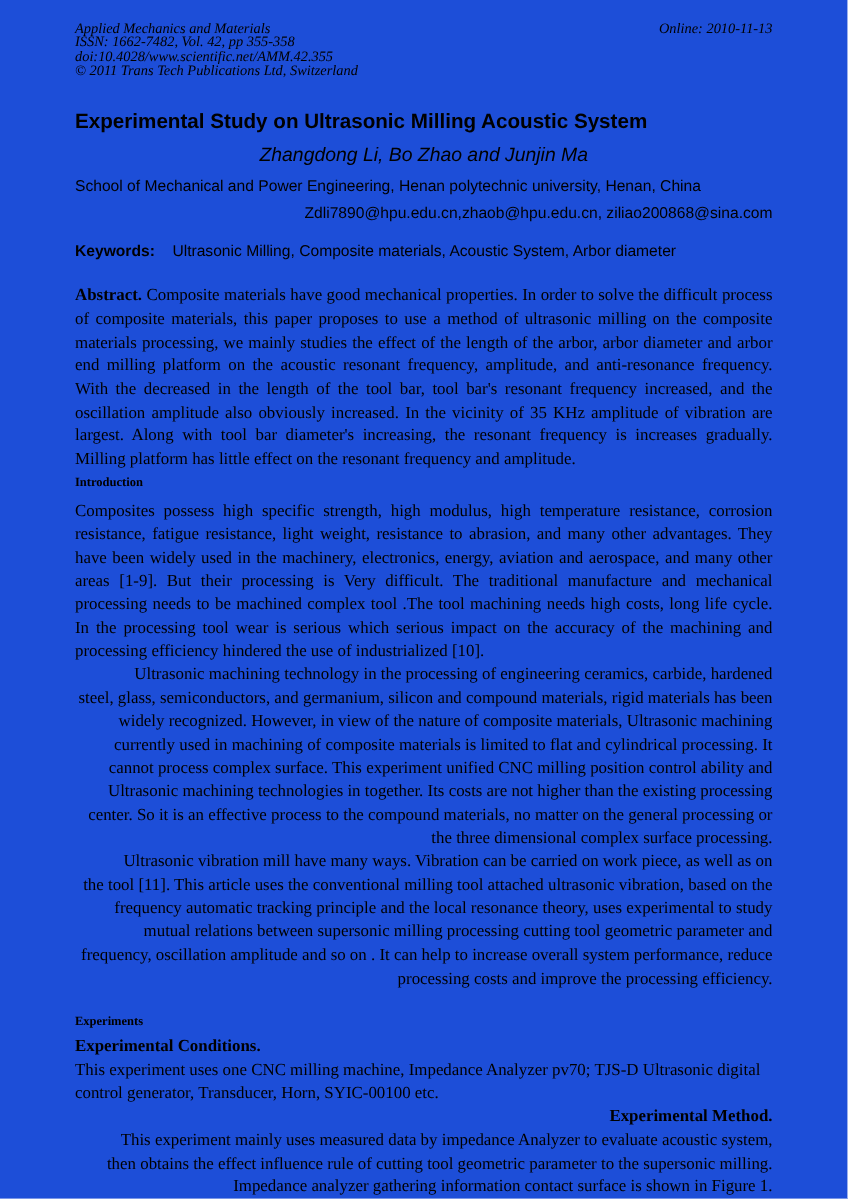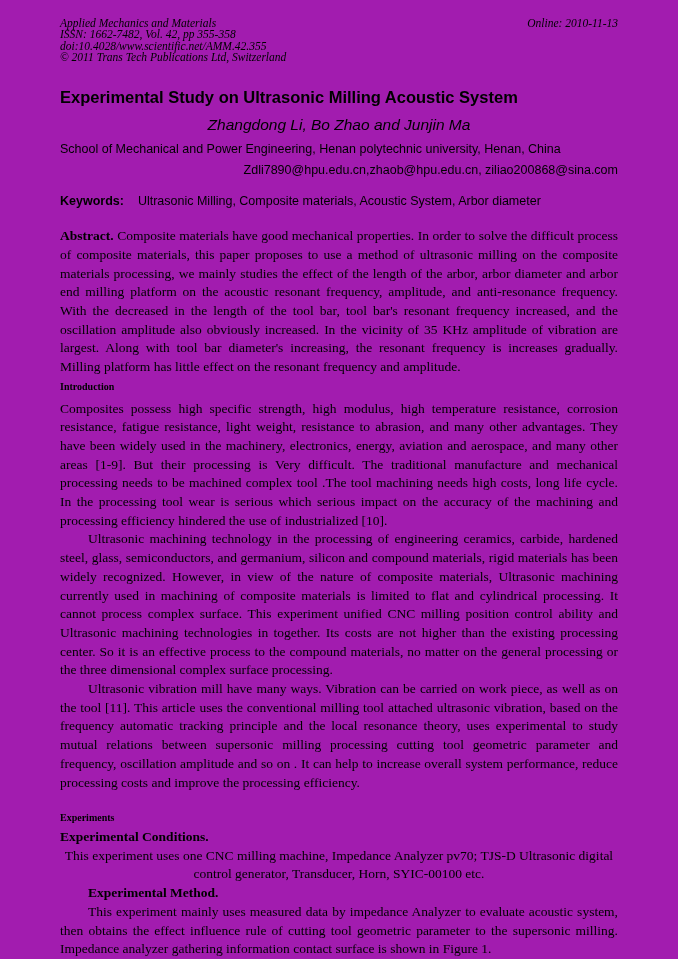--- a/index.html
+++ b/index.html
@@ -1,21 +1,21 @@
 <!DOCTYPE html>
 <html><head>
 <meta charset="utf-8">
 <style>
   html, body { margin: 0; padding: 0; background: #ffffff; }
   body { width: 678px; height: 959px; color: #000; }
   .page {
     box-sizing: border-box;
     width: 678px; height: 959px;
     padding: 18px 60px 0 60px;
-    background: #a21caf;
+    background: #1d4ed8;
     overflow: hidden;
   }
   .header {
     display: flex;
     justify-content: space-between;
     align-items: flex-start;
     font-family: "Liberation Serif", serif;
     font-style: italic;
     font-size: 11.5px;
     line-height: 11.3px;
@@ -60,22 +60,22 @@
   .kw-label { font-weight: bold; margin-right: 14px; }
   .body-text {
     font-family: "Liberation Serif", serif;
     font-size: 13.5px;
     line-height: 18.7px;
     text-align: justify;
     margin: 0;
   }
   .abstract { margin-top: 18px; }
   .abstract b { font-weight: bold; }
-  .indent { text-indent: 28px; }
-  .ragged { text-align: center; font-family: Liberation Serif, serif; }
+  .indent { text-indent: 28px; text-align: right; }
+  .ragged { text-align: left; font-family: Liberation Serif, serif; }
   .section-heading {
     font-family: "Liberation Serif", serif;
     font-size: 10px;
     font-weight: bold;
     line-height: 18.7px;
     margin: 0 0 3px 0;
   }
   #intro-heading { margin-top: 1px; }
   #experiments-heading { margin-top: 17px; margin-bottom: 0; }
   .sub-heading {

